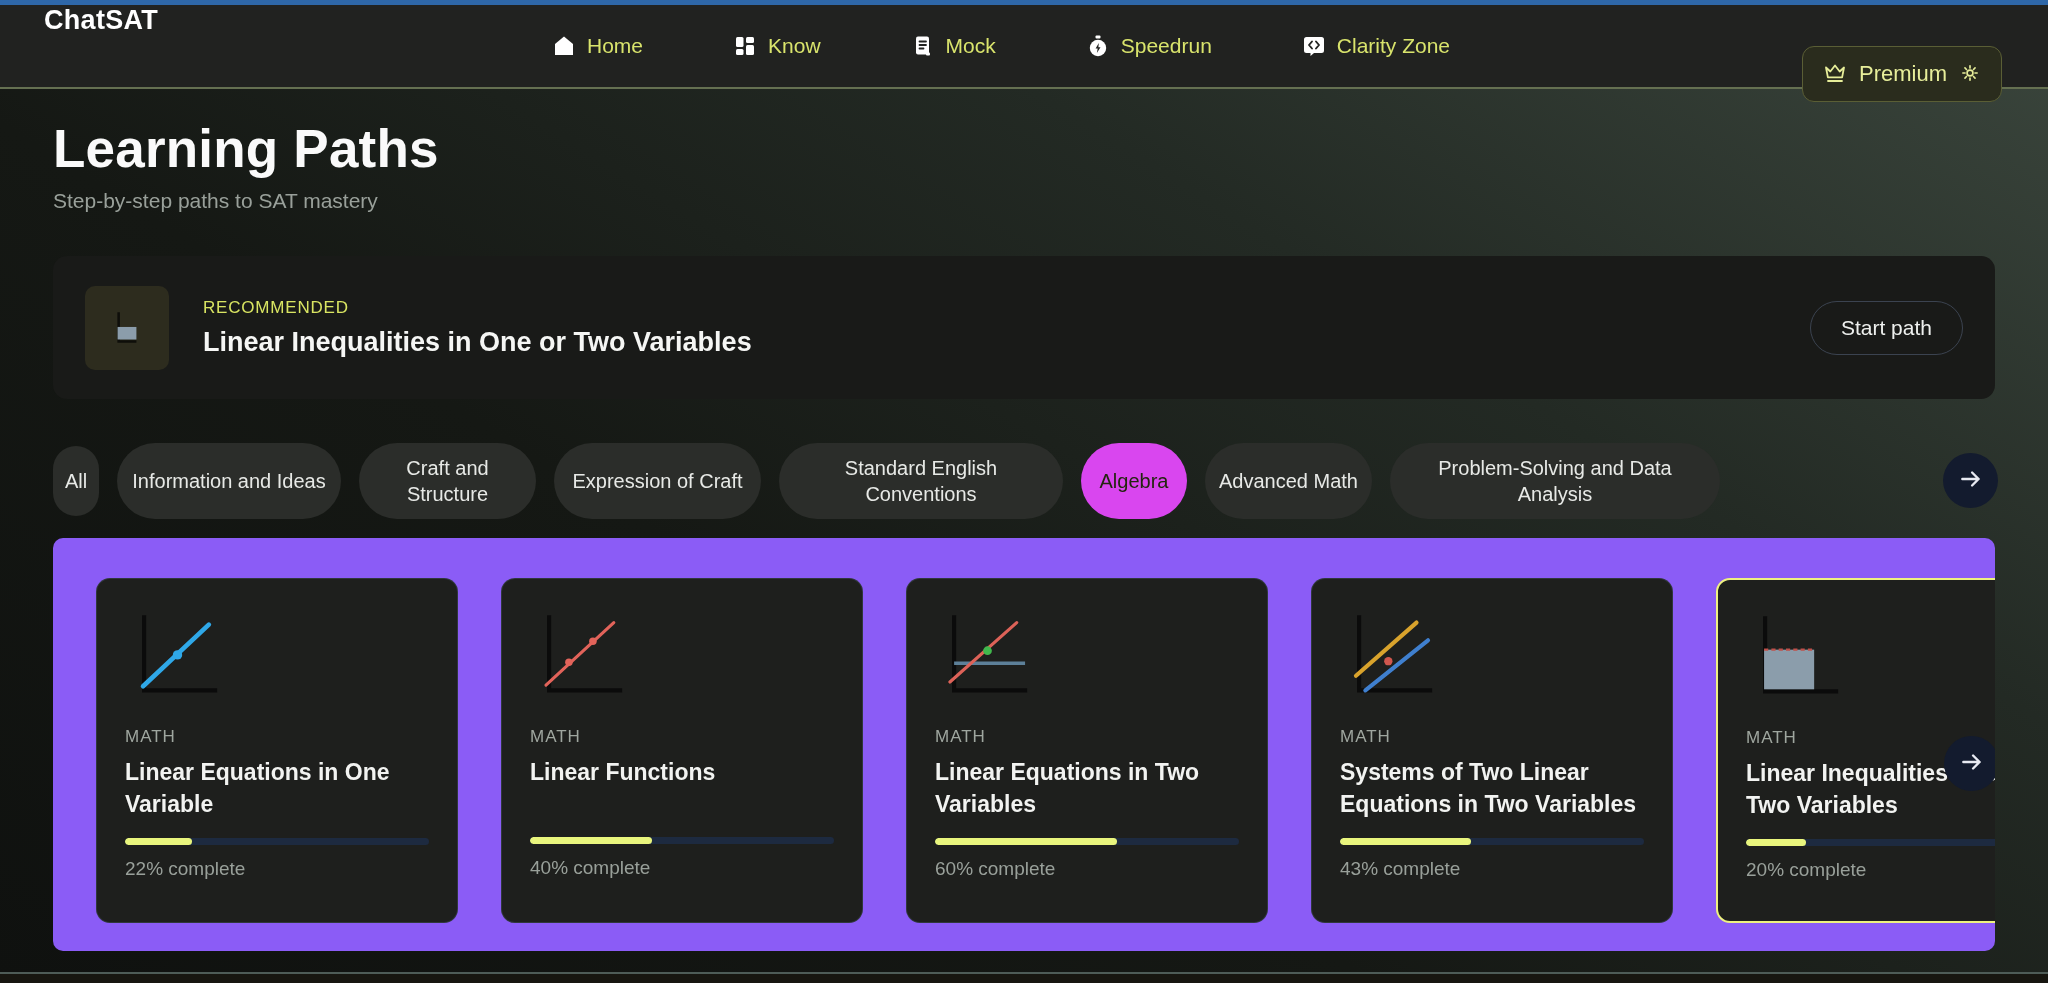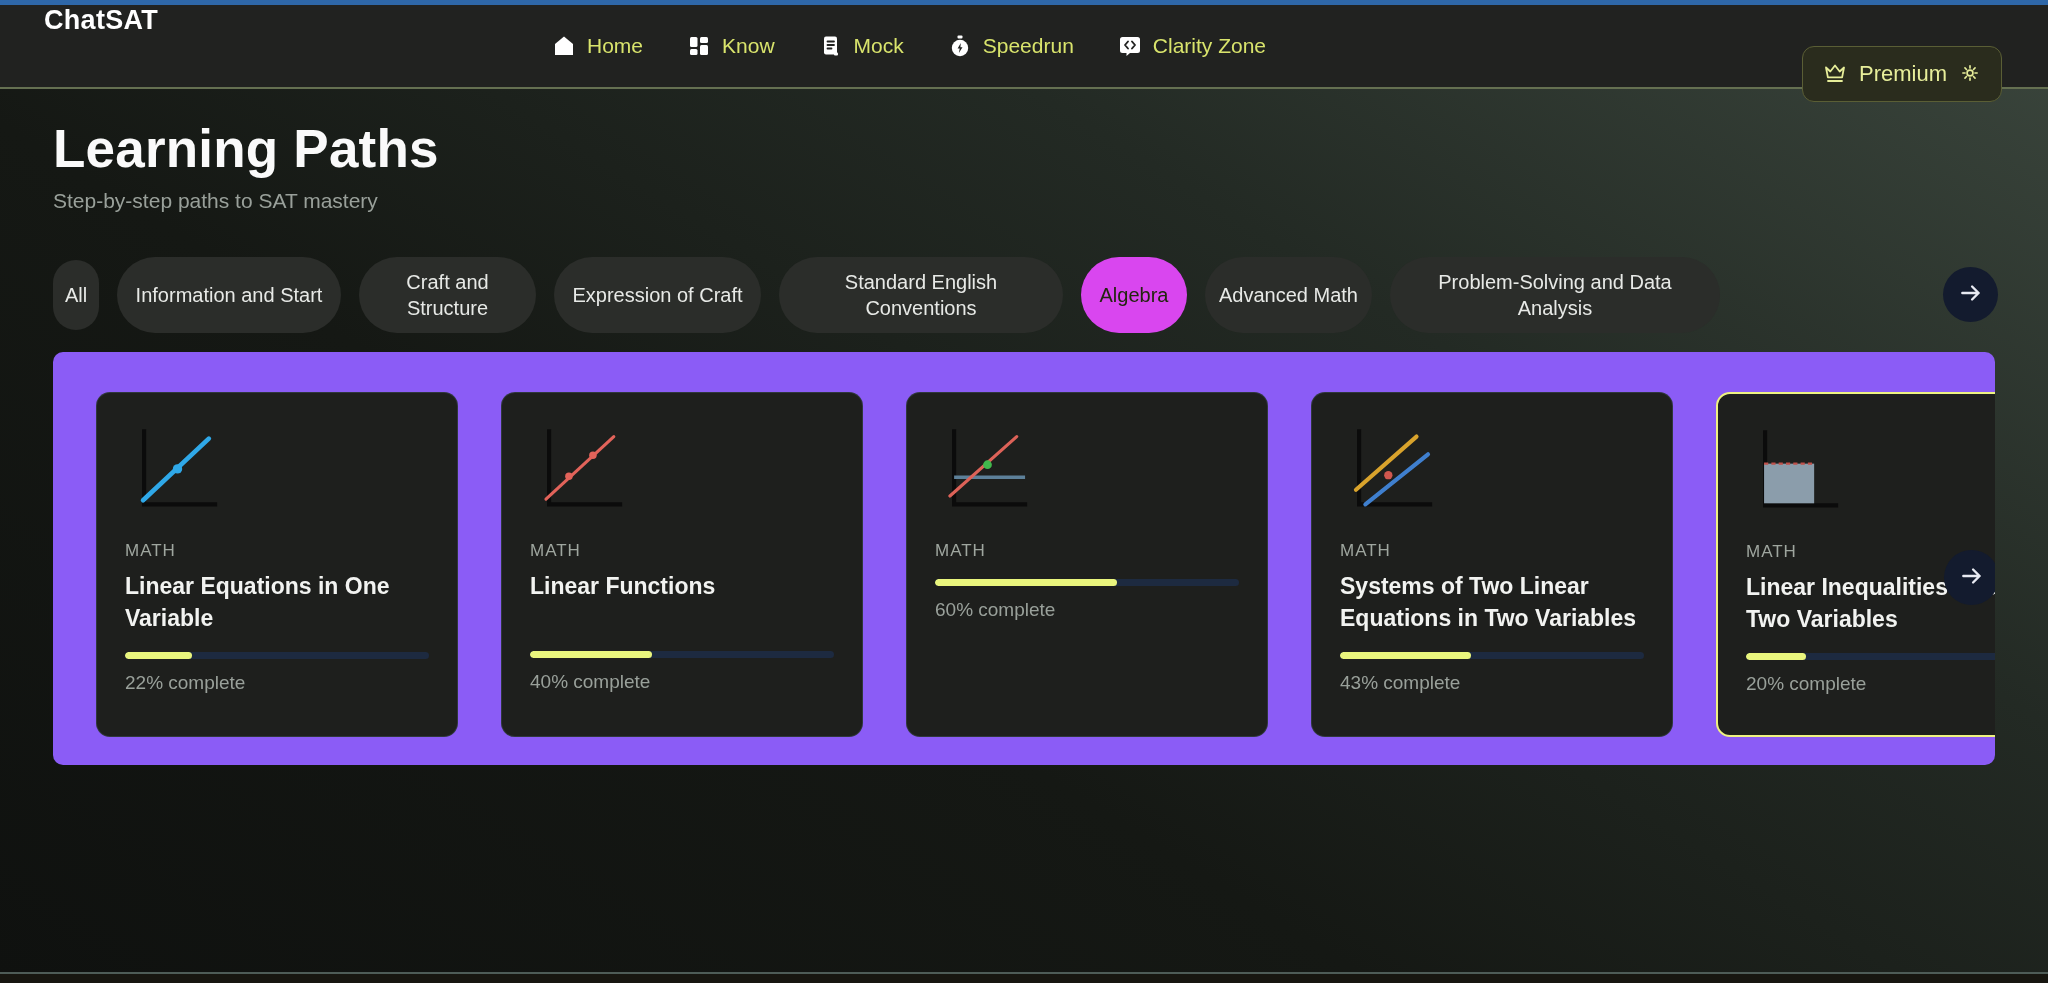--- a/index.html
+++ b/index.html
@@ -10,21 +10,21 @@
     color:#f2f3f1; position:relative;
   }
   
   .top-strip { position:absolute; top:0; left:0; width:100%; height:5px; background:#2e67a8; }
   .navbar {
     position:absolute; top:5px; left:0; width:100%; height:84px;
     background:#212220; border-bottom:2px solid rgba(170,190,130,0.5);
     display:flex; 
   }
   .brand { font-size:27px; font-weight:bold; color:#ffffff; margin-left:44px; letter-spacing:0.3px; }
-  .nav-center { position:absolute; left:552px; top:0; height:100%; display:flex; align-items:center; gap:44px; }
+  .nav-center { position:absolute; left:552px; top:0; height:100%; display:flex; align-items:center; gap:90px; }
   .nav-item { display:flex; align-items:center; gap:11px; cursor:pointer; }
   .nav-item svg { display:block; }
   .nav-label { font-size:21px; color:#d9e46c; }
   .premium-btn {
     position:absolute; right:46px; top:17px; height:56px;
     display:flex; align-items:center; gap:12px; padding:0 20px;
     background:#2a2c1d; border:1px solid #5a5e35; border-radius:12px;
     color:#e7ee9a; cursor:pointer;margin-top:24px;
   }
   .premium-label { font-size:22px; color:#e7ee9a; }
@@ -171,24 +171,37 @@
         <path d="M12 4.2v2.4M12 17.4v2.4M4.2 12h2.4M17.4 12h2.4M6.5 6.5l1.7 1.7M15.8 15.8l1.7 1.7M17.5 6.5l-1.7 1.7M8.2 15.8l-1.7 1.7"></path>
       </svg>
     </span>
   </button>
 </header>
 
 <main class="content">
   <h1 class="page-title">Learning Paths</h1>
   <div class="page-subtitle">Step-by-step paths to SAT mastery</div>
 
+  <section class="rec-banner">
+    <div class="rec-thumb">
+      <svg width="46" height="46" viewBox="0 0 44 44">
+        <path d="M14 7v28h17" stroke="#0e0e0a" stroke-width="2.4" fill="none"></path>
+        <rect x="13" y="21" width="18" height="12" fill="#8b9dab"></rect>
+      </svg>
+    </div>
+    <div>
+      <div class="rec-eyebrow">RECOMMENDED</div>
+      <div class="rec-title">Linear Inequalities in One or Two Variables</div>
+    </div>
+    <button class="start-btn">Start path</button>
+  </section>
 
   <div class="pills-row">
     <div class="pill">All</div>
-    <div class="pill">Information and Start</div>
+    <div class="pill">Information and Ideas</div>
     <div class="pill">Craft and Structure</div>
     <div class="pill">Expression of Craft</div>
     <div class="pill">Standard English Conventions</div>
     <div class="pill active">Algebra</div>
     <div class="pill">Advanced Math</div>
     <div class="pill">Problem-Solving and Data Analysis</div>
     <button class="circle-arrow" id="pills-arrow">
       <span>
         <svg width="26" height="26" viewBox="0 0 24 24" fill="none" stroke="#e8eaf2" stroke-width="2.2" stroke-linecap="round" stroke-linejoin="round">
           <path d="M4 12h15M13 6l6 6-6 6"></path>
@@ -236,20 +249,21 @@
       <article class="card">
         <div class="card-icon">
           <svg width="105" height="96" viewBox="0 0 100 92">
             <path d="M18 6v72h70" stroke="#0b0b0b" stroke-width="4" fill="none"></path>
             <path d="M18 52h68" stroke="#5d8099" stroke-width="3.5" fill="none"></path>
             <path d="M14 70 78 13" stroke="#dd6258" stroke-width="3" stroke-linecap="round" fill="none"></path>
             <circle cx="50" cy="40" r="4.2" fill="#41b84c"></circle>
           </svg>
         </div>
         <div class="card-subject">MATH</div>
+        <div class="card-title">Linear Equations in Two Variables</div>
         <div class="progress-track">
           <div class="progress-fill" style="width: 60%;"></div>
         </div>
         <div class="progress-label">60% complete</div>
       </article>
 
       <article class="card">
         <div class="card-icon">
           <svg width="105" height="96" viewBox="0 0 100 92">
             <path d="M18 6v72h70" stroke="#0b0b0b" stroke-width="4" fill="none"></path>

